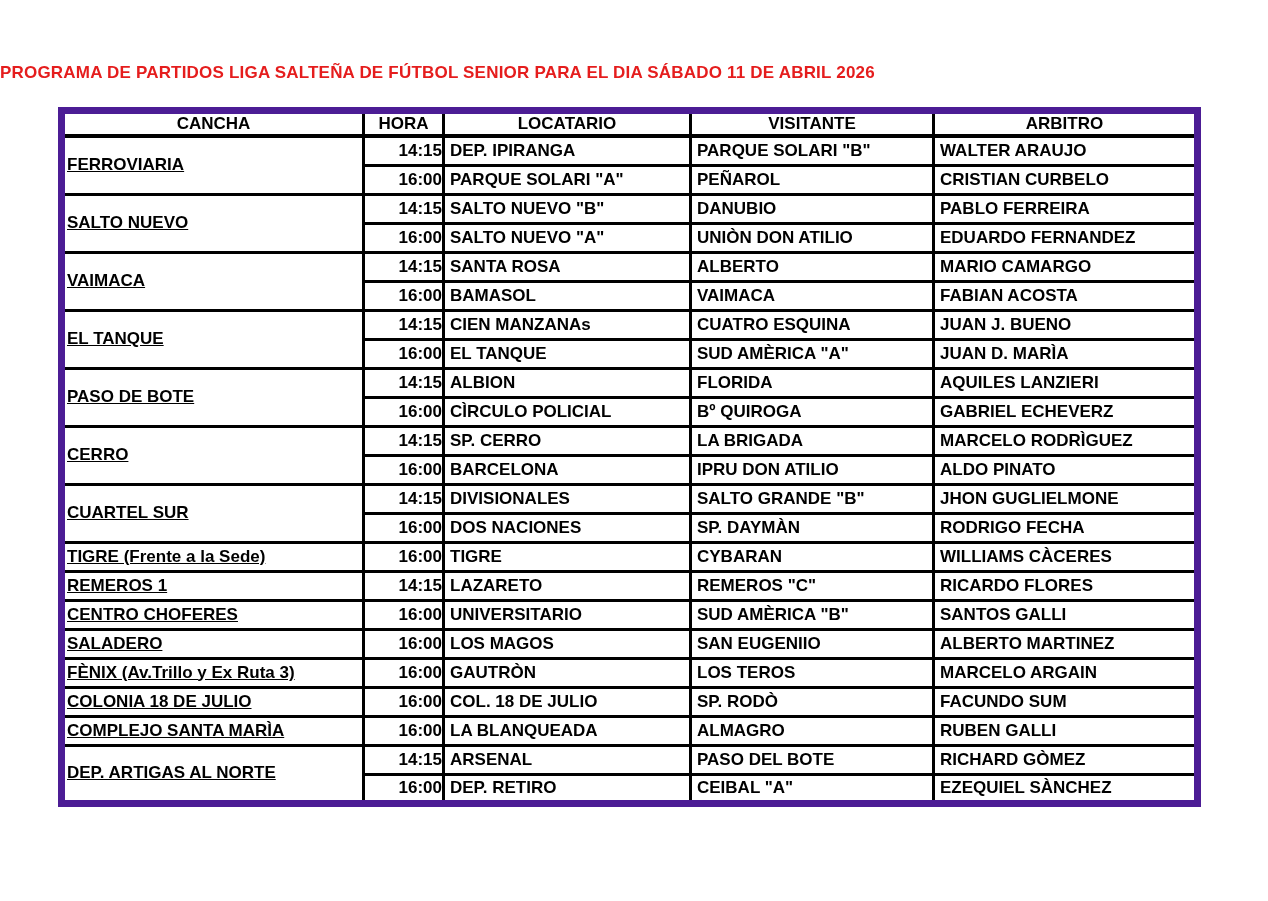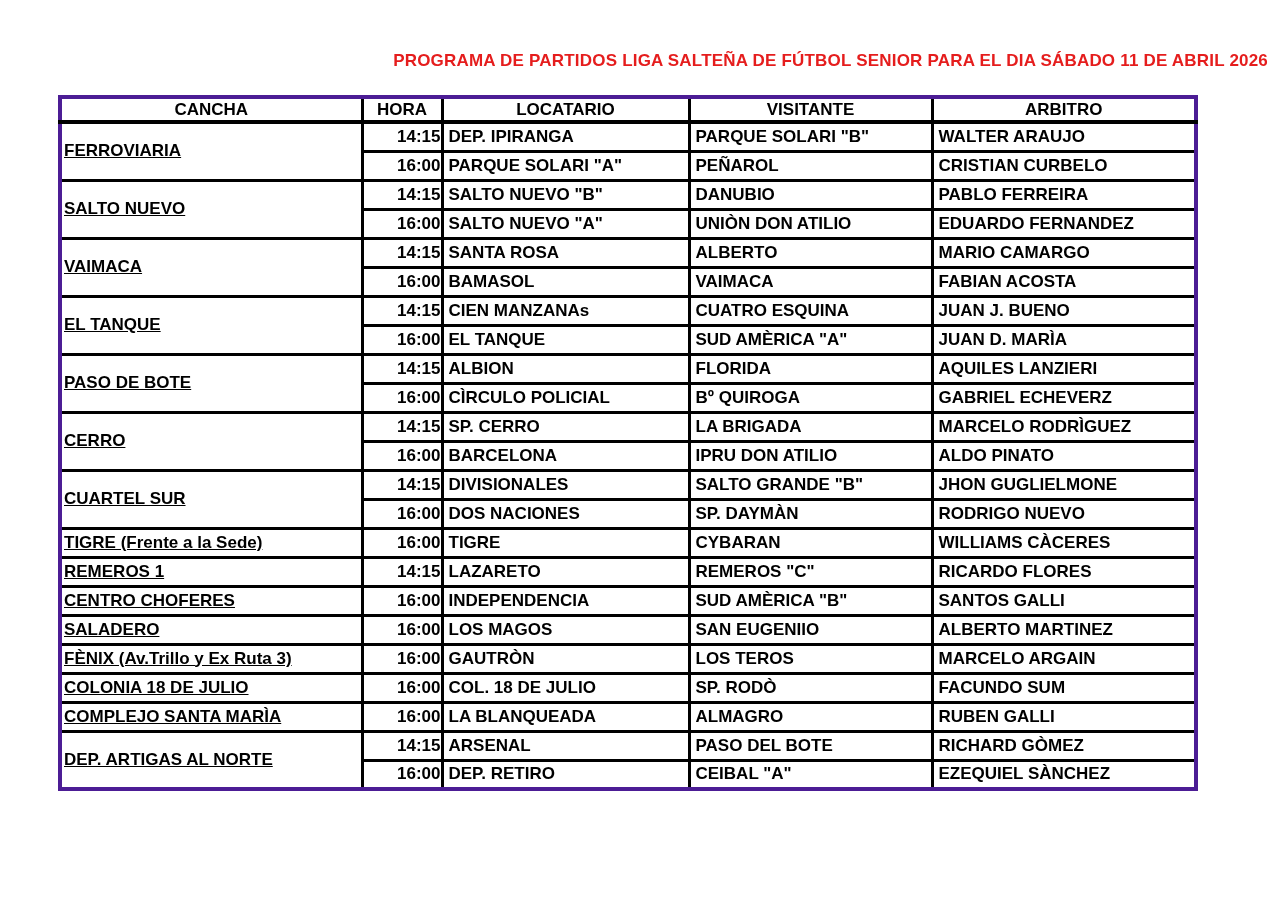--- a/index.html
+++ b/index.html
@@ -12,33 +12,33 @@
     font-family: "Liberation Sans", sans-serif;
   }
   .page {
     position: relative;
     width: 1268px;
     height: 901px;
     background: #ffffff;
     overflow: hidden;
   }
   .title {
-    margin-top: 48px;
-    text-align: right;
+    margin-top: 60px;
+    text-align: left;
     font-weight: bold;
     font-size: 17px;
     line-height: 26px;
     letter-spacing: 0.2px;
   }
   .title div { white-space: pre-wrap; }
   table.schedule {
     border-collapse: collapse;
     table-layout: fixed;
     margin: 21px 8px 0 58px;
-    border: 4px solid #4c1d95;
+    border: 7px solid #4c1d95;
   }
   col.c-cancha    { width: 302px; }
   col.c-hora      { width: 80px;  }
   col.c-locatario { width: 247px; }
   col.c-visitante { width: 243px; }
   col.c-arbitro   { width: 264px; }
   th, td {
     border: 3px solid #000;
     color: #000;
     font-weight: bold;
@@ -170,40 +170,40 @@
           <td class="cancha" rowspan="2">CUARTEL SUR</td>
           <td class="hora">14:15</td>
           <td class="locatario">DIVISIONALES</td>
           <td class="visitante">SALTO GRANDE "B"</td>
           <td class="arbitro">JHON GUGLIELMONE</td>
         </tr>
         <tr>
           <td class="hora inner">16:00</td>
           <td class="locatario inner">DOS NACIONES</td>
           <td class="visitante inner">SP. DAYMÀN</td>
-          <td class="arbitro inner">RODRIGO NUEVO</td>
+          <td class="arbitro inner">RODRIGO FECHA</td>
         </tr>
         <tr>
           <td class="cancha" rowspan="1">TIGRE (Frente a la Sede)</td>
           <td class="hora">16:00</td>
           <td class="locatario">TIGRE</td>
           <td class="visitante">CYBARAN</td>
           <td class="arbitro">WILLIAMS CÀCERES</td>
         </tr>
         <tr>
           <td class="cancha" rowspan="1">REMEROS 1</td>
           <td class="hora">14:15</td>
           <td class="locatario">LAZARETO</td>
           <td class="visitante">REMEROS "C"</td>
           <td class="arbitro">RICARDO FLORES</td>
         </tr>
         <tr>
           <td class="cancha" rowspan="1">CENTRO CHOFERES</td>
           <td class="hora">16:00</td>
-          <td class="locatario">INDEPENDENCIA</td>
+          <td class="locatario">UNIVERSITARIO</td>
           <td class="visitante">SUD AMÈRICA "B"</td>
           <td class="arbitro">SANTOS GALLI</td>
         </tr>
         <tr>
           <td class="cancha" rowspan="1">SALADERO</td>
           <td class="hora">16:00</td>
           <td class="locatario">LOS MAGOS</td>
           <td class="visitante">SAN EUGENIIO</td>
           <td class="arbitro">ALBERTO MARTINEZ</td>
         </tr>

